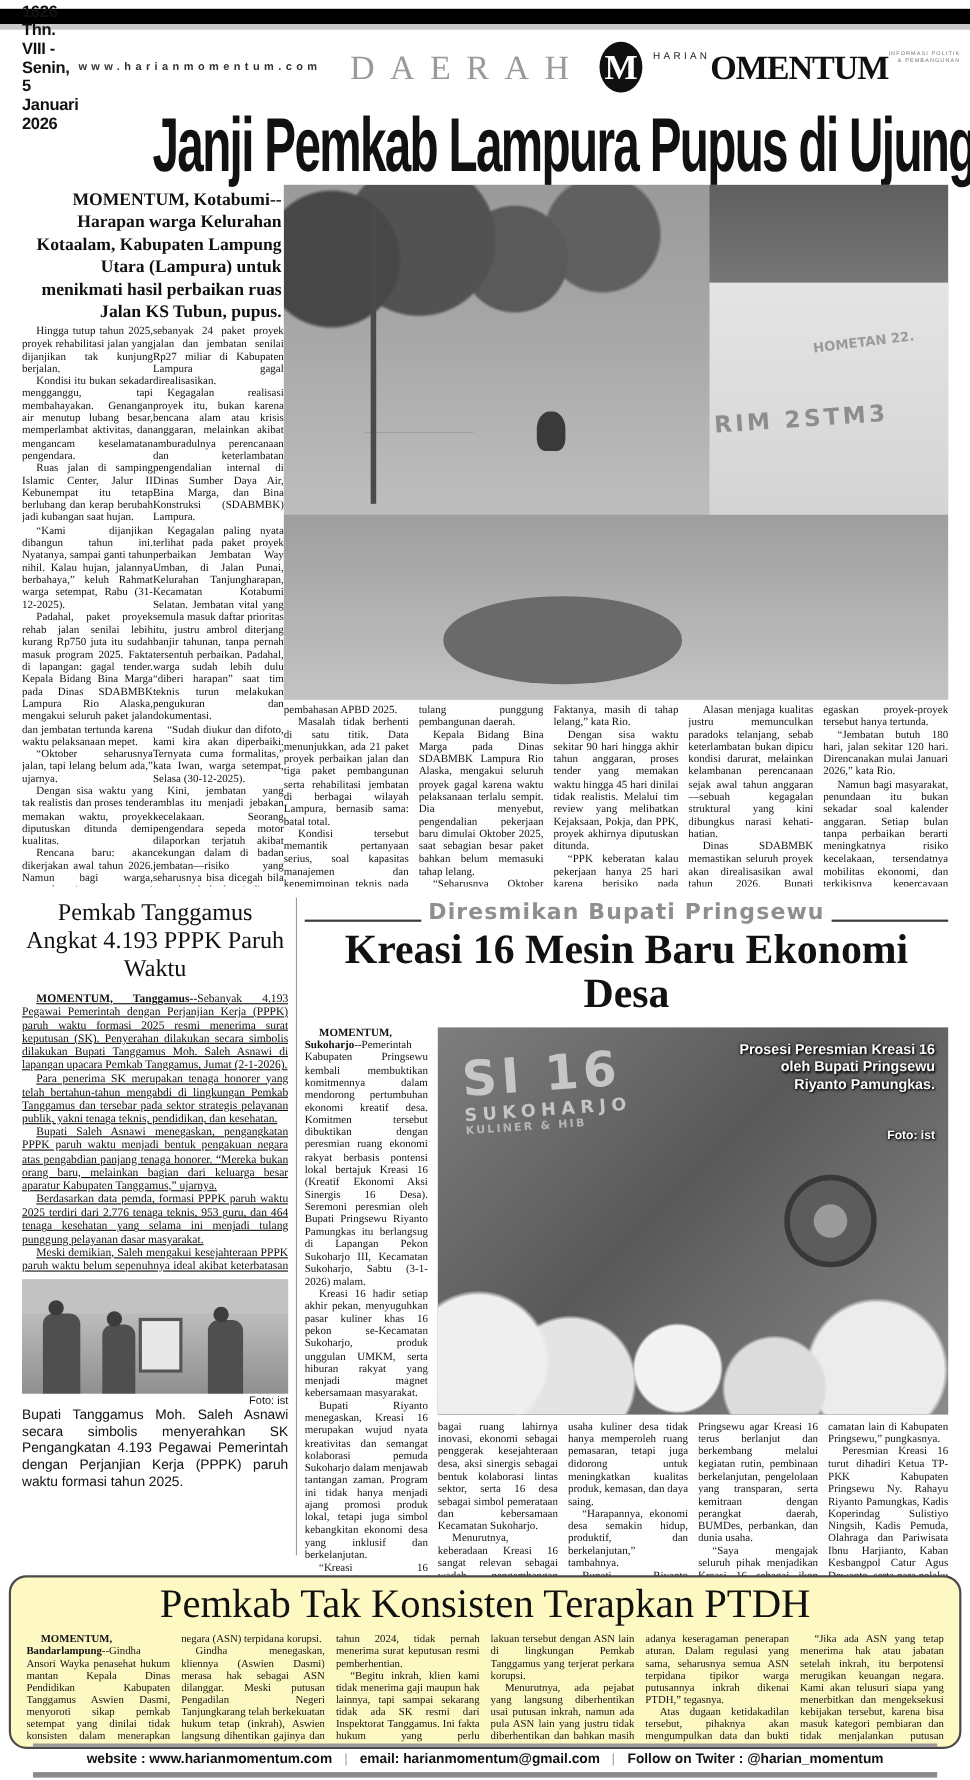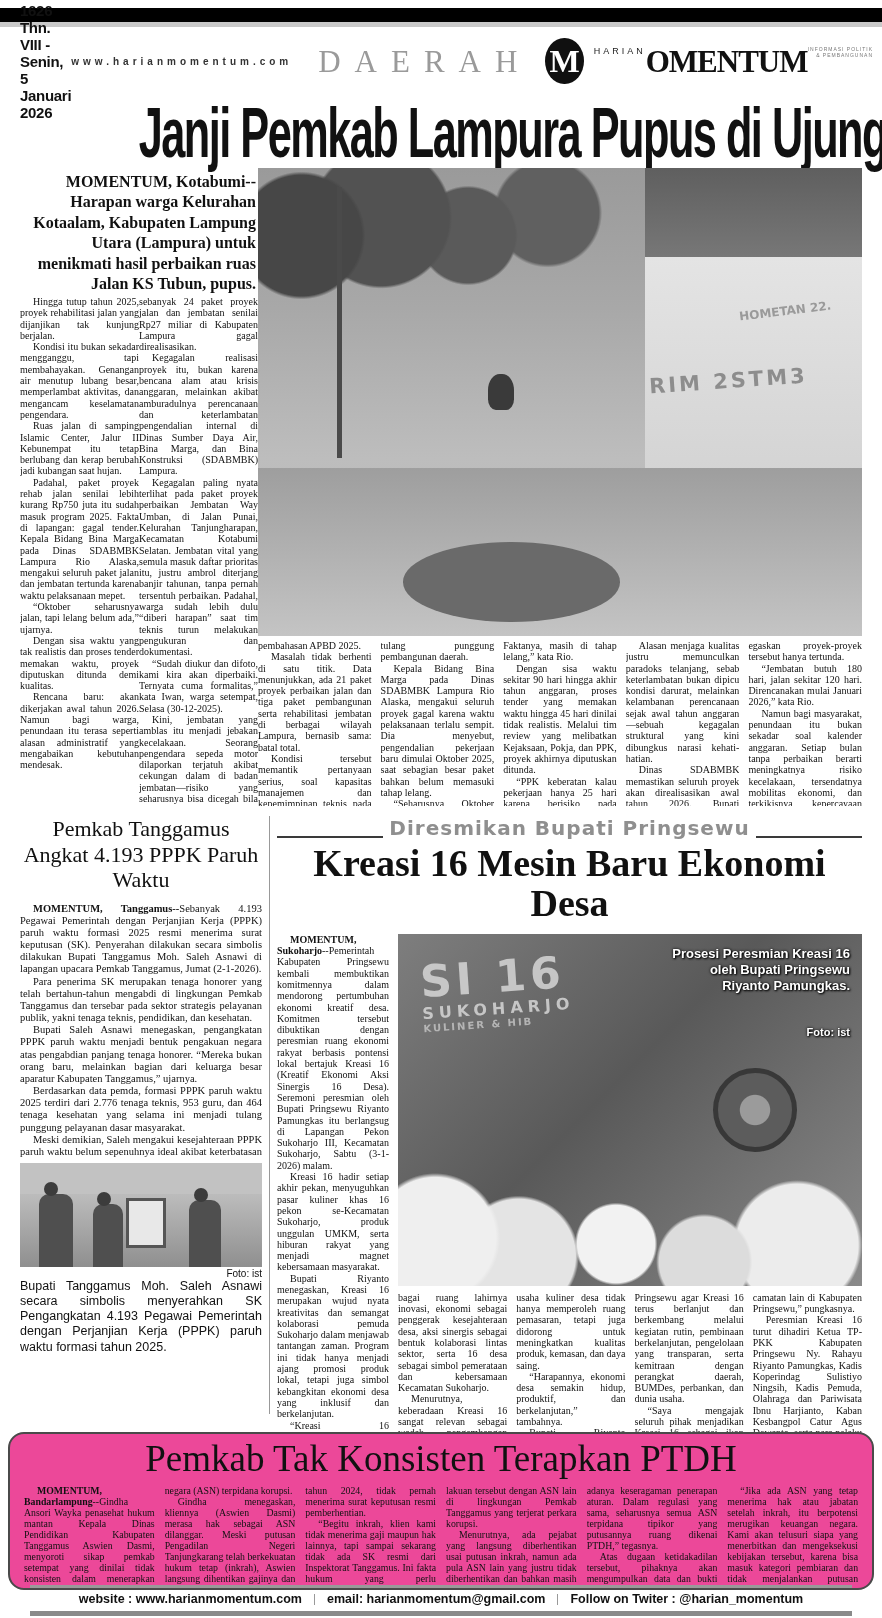--- a/index.html
+++ b/index.html
@@ -66,21 +66,21 @@
               font-family:"DejaVu Sans",sans-serif; font-weight:bold; font-size:21px; letter-spacing:3px; color:#8d8d8d; }
 
   
   .middle { position:absolute; top:812px; left:20px; width:842px; height:612px; display:flex; }
   .mid-left { width:242px; }
   .vrule { width:1px; background:#999; margin:4px 7px 10px 7px; }
   .mid-right { flex:1; position:relative; }
 
   
   .a2-headline { font-size:22px; line-height:1.16; text-align:center; padding:4px 2px 10px; }
-  .a2-body { height:256px; overflow:hidden; font-size:10.5px; line-height:1.16; }
+  .a2-body { height:256px; overflow:hidden; font-size:10.5px; line-height:1.16;text-decoration:underline; }
   .photo2 { position:relative; width:100%; height:104px; margin-top:4px; overflow:hidden;
             background:linear-gradient(180deg,#c9c9c9 0%,#b9b9b9 35%,#8f8f8f 100%); }
   .p2-field { position:absolute; left:0; top:0; width:100%; height:30%; background:#c2c2c2; }
   .p2-fig { position:absolute; bottom:0; background:#4f4f4f; border-radius:10px 10px 0 0; }
   .p2-head { position:absolute; background:#3c3c3c; border-radius:50%; width:14px; height:14px; }
   .p2-cert { position:absolute; left:44%; bottom:18%; width:34px; height:44px; background:#e8e8e8; border:3px solid #555; }
   .a2-credit { text-align:right; font-family:"Liberation Sans",sans-serif; font-size:10px; margin-top:1px; }
   .a2-caption { font-family:"Liberation Sans",sans-serif; font-size:12.5px; line-height:1.22; text-align:justify; }
 
   
@@ -108,21 +108,21 @@
         radial-gradient(circle at 86% 66%, #ececec 0 15%, transparent 16%); }
   .p3-caption { position:absolute; right:12px; top:12px; width:190px; text-align:right; color:#fff;
                 font-family:"Liberation Sans",sans-serif; font-weight:bold; font-size:13px; line-height:1.25;
                 text-shadow:0 0 3px #000, 1px 1px 2px #000; }
   .p3-credit { position:absolute; right:12px; top:92px; color:#fff; font-family:"Liberation Sans",sans-serif;
                font-weight:bold; font-size:11px; text-shadow:0 0 3px #000, 1px 1px 2px #000; }
   .a3-bottomcols { position:absolute; left:121px; right:0; top:360px; bottom:0; display:flex; gap:9px; }
 
   
   .a4 { position:absolute; top:1432px; left:8px; width:866px; height:158px; box-sizing:border-box;
-        border:2px solid #4a4a4a; border-radius:16px; padding:4px 14px; background:#ec4899; }
+        border:2px solid #4a4a4a; border-radius:16px; padding:4px 14px; background:#fef9c3; }
   .a4-headline { text-align:center; font-size:37px; line-height:1.05; margin:2px 0 7px; }
   .a4-cols { display:flex; gap:10px; height:98px; overflow:hidden; }
   .a4 .coltext { font-size:9.8px; line-height:1.12; }
 
   
   .footer { position:absolute; left:30px; right:30px; bottom:2px; text-align:center;
             border-top:3px solid #9a9a9a; border-bottom:5px solid #8a8a8a; padding:4px 0 5px;
             font-family:"Liberation Sans",sans-serif; font-weight:bold; font-size:12.5px; color:#111; }
   .fsep { display:inline-block; width:1px; height:11px; background:#999; margin:0 12px; vertical-align:middle; }
 </style>
@@ -172,20 +172,21 @@
       <div class="p1-rider"></div>
       <div class="p1-graf1">HOMETAN 22.</div>
       <div class="p1-graf2">RIM 2STM3</div>
     </div>
 
     <div class="a1-leftcols">
       <div class="ncol coltext">
           <p>Hingga tutup tahun 2025, proyek rehabilitasi jalan yang dijanjikan tak kunjung berjalan.</p>
           <p>Kondisi itu bukan sekadar mengganggu, tapi membahayakan. Genangan air menutup lubang besar, memperlambat aktivitas, dan mengancam keselamatan pengendara.</p>
           <p>Ruas jalan di samping Islamic Center, Jalur II Kebunempat itu tetap berlubang dan kerap berubah jadi kubangan saat hujan.</p>
+          <p>“Kami dijanjikan dibangun tahun ini. Nyatanya, sampai ganti tahun nihil. Kalau hujan, jalannya berbahaya,” keluh Rahmat warga setempat, Rabu (31-12-2025).</p>
           <p>Padahal, paket proyek rehab jalan senilai lebih kurang Rp750 juta itu sudah masuk program 2025. Fakta di lapangan: gagal tender. Kepala Bidang Bina Marga pada Dinas SDABMBK Lampura Rio Alaska, mengakui seluruh paket jalan dan jembatan tertunda karena waktu pelaksanaan mepet.</p>
           <p>“Oktober seharusnya jalan, tapi lelang belum ada,” ujarnya.</p>
           <p>Dengan sisa waktu yang tak realistis dan proses tender memakan waktu, proyek diputuskan ditunda demi kualitas.</p>
           <p>Rencana baru: akan dikerjakan awal tahun 2026. Namun bagi warga, penundaan itu terasa seperti alasan administratif yang mengabaikan kebutuhan mendesak.</p>
         </div>
       <div class="ncol coltext">
           <p class="cont">sebanyak 24 paket proyek jalan dan jembatan senilai Rp27 miliar di Kabupaten Lampura gagal direalisasikan.</p>
           <p>Kegagalan realisasi proyek itu, bukan karena bencana alam atau krisis anggaran, melainkan akibat amburadulnya perencanaan dan keterlambatan pengendalian internal di Dinas Sumber Daya Air, Bina Marga, dan Bina Konstruksi (SDABMBK) Lampura.</p>
           <p>Kegagalan paling nyata terlihat pada paket proyek perbaikan Jembatan Way Umban, di Jalan Punai, Kelurahan Tanjungharapan, Kecamatan Kotabumi Selatan. Jembatan vital yang semula masuk daftar prioritas itu, justru ambrol diterjang banjir tahunan, tanpa pernah tersentuh perbaikan. Padahal, warga sudah lebih dulu “diberi harapan” saat tim teknis turun melakukan pengukuran dan dokumentasi.</p>
           <p>“Sudah diukur dan difoto, kami kira akan diperbaiki. Ternyata cuma formalitas,” kata Iwan, warga setempat, Selasa (30-12-2025).</p>
@@ -311,21 +312,21 @@
         </div>
       <div class="ncol coltext">
           <p class="cont">tahun 2024, tidak pernah menerima surat keputusan resmi pemberhentian.</p>
           <p>“Begitu inkrah, klien kami tidak menerima gaji maupun hak lainnya, tapi sampai sekarang tidak ada SK resmi dari Inspektorat Tanggamus. Ini fakta hukum yang perlu dipertanyakan,” ujar Gindha.</p>
         </div>
       <div class="ncol coltext">
           <p class="cont">lakuan tersebut dengan ASN lain di lingkungan Pemkab Tanggamus yang terjerat perkara korupsi.</p>
           <p>Menurutnya, ada pejabat yang langsung diberhentikan usai putusan inkrah, namun ada pula ASN lain yang justru tidak diberhentikan dan bahkan masih mendapat jabatan.</p>
         </div>
       <div class="ncol coltext">
-          <p class="cont">adanya keseragaman penerapan aturan. Dalam regulasi yang sama, seharusnya semua ASN terpidana tipikor yang putusannya ruang dikenai PTDH,” tegasnya.</p>
+          <p class="cont">adanya keseragaman penerapan aturan. Dalam regulasi yang sama, seharusnya semua ASN terpidana tipikor warga putusannya inkrah dikenai PTDH,” tegasnya.</p>
           <p>Atas dugaan ketidakadilan tersebut, pihaknya akan mengumpulkan data dan bukti terkait perbedaan penerapan sanksi di Pemkab Tanggamus.</p>
         </div>
       <div class="ncol coltext">
           <p>“Jika ada ASN yang tetap menerima hak atau jabatan setelah inkrah, itu berpotensi merugikan keuangan negara. Kami akan telusuri siapa yang menerbitkan dan mengeksekusi kebijakan tersebut, karena bisa masuk kategori pembiaran dan tidak menjalankan putusan hukum,” pungkas Gindha. (glh)</p>
         </div>
     </div>
   </div>
 
   <div class="footer">
     <span>website : www.harianmomentum.com</span><span class="fsep"></span><span>email: harianmomentum@gmail.com</span><span class="fsep"></span><span>Follow on Twiter : @harian_momentum</span>

